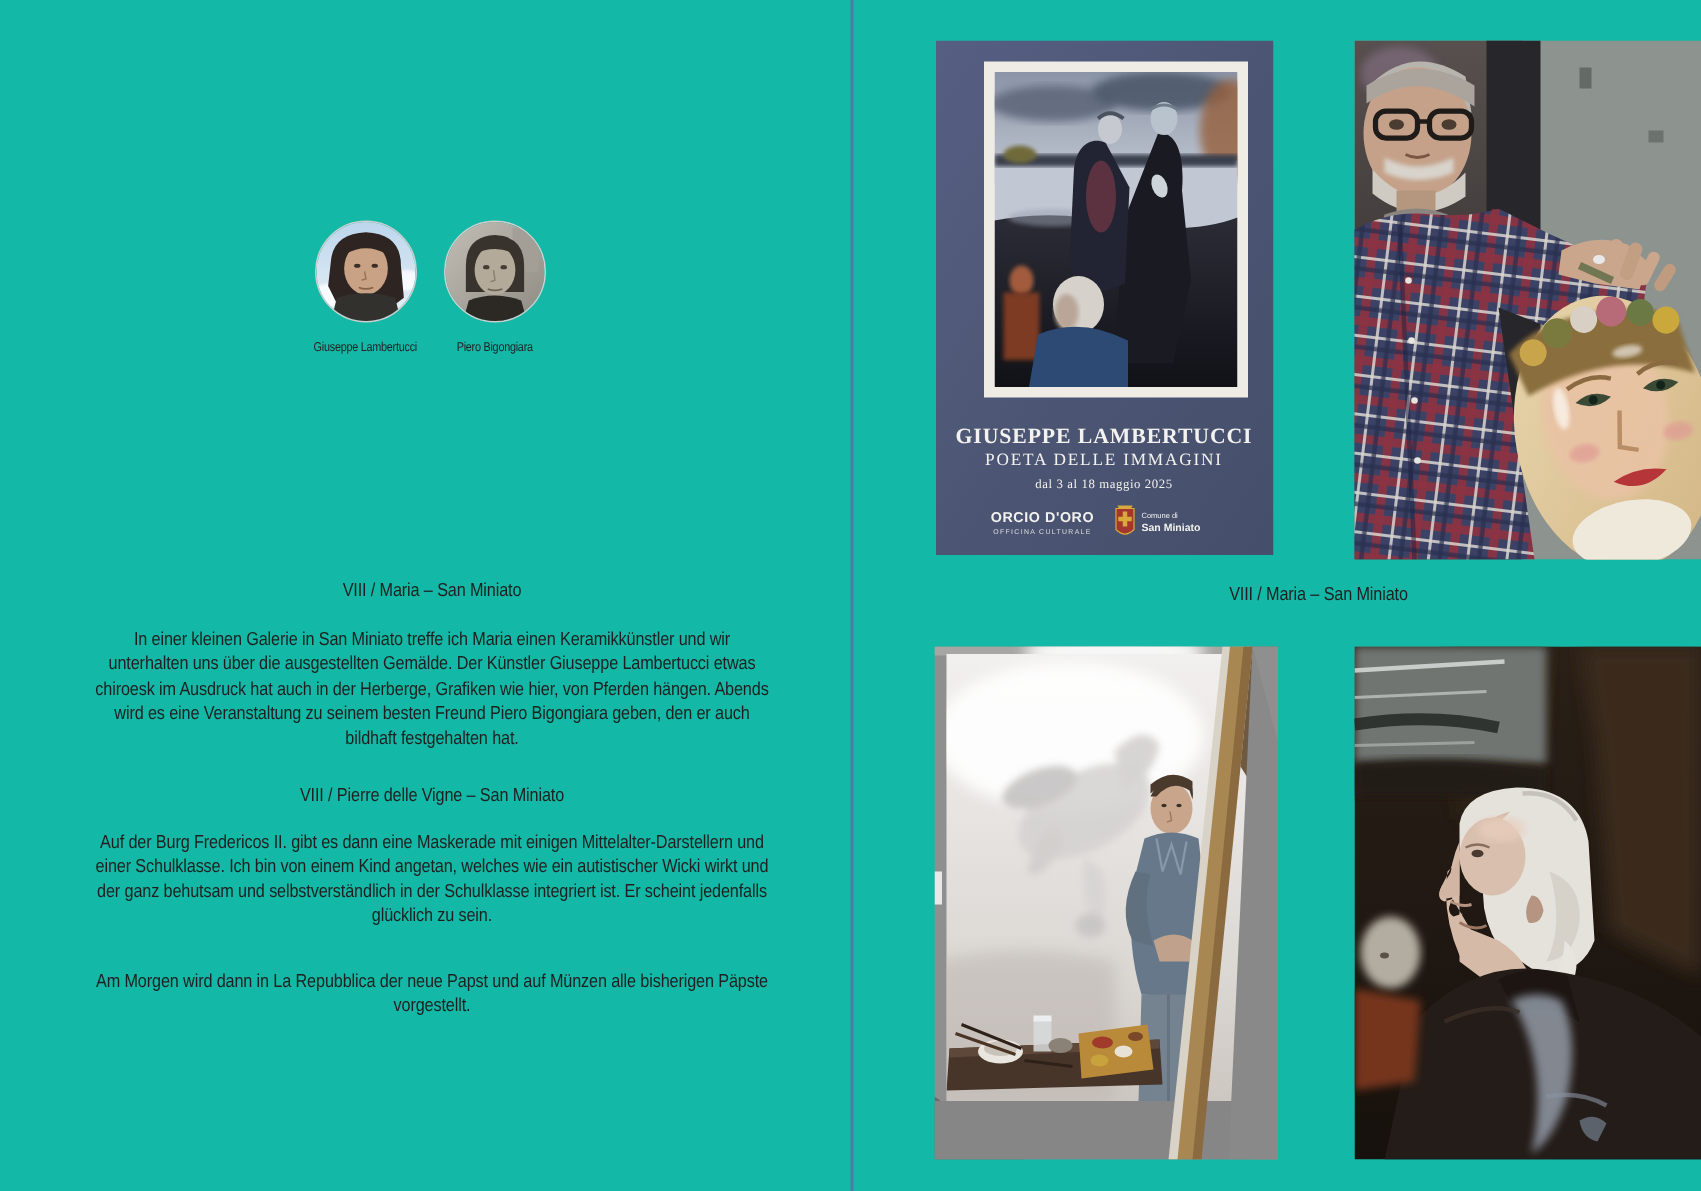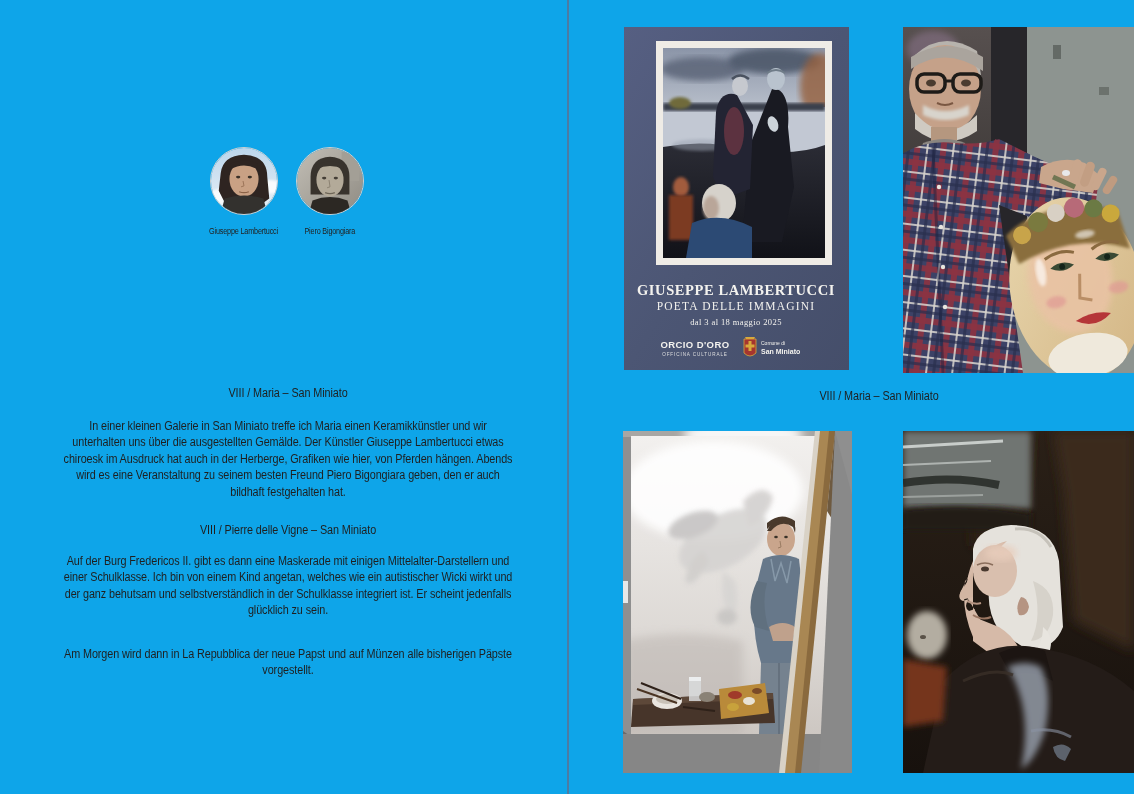--- a/index.html
+++ b/index.html
@@ -1,20 +1,20 @@
 <!DOCTYPE html>
 <html><head>
 <meta charset="utf-8">
 <style>
   html,body { margin:0; padding:0; }
   body {
     width:1134px; height:794px; background:#ffffff; overflow:hidden;
     font-family:"Liberation Sans", sans-serif; color:#1b1b1b;
   }
-  .spread { position:relative; width:1134px; height:794px; background:#0ea5e9; }
+  .spread { position:relative; width:1134px; height:794px; background:#14b8a6; }
   .divider { position:absolute; left:567px; top:0; width:2px; height:794px; background:#4d7ba3; }
 
   
   .portraits { position:absolute; left:157px; top:147px; width:260px; display:flex; justify-content:center; }
   .portrait { width:86px; display:flex; flex-direction:column; align-items:center; }
   .portrait .pframe { width:68px; height:68px; border-radius:50%; overflow:hidden; border:1px solid #cfcfcf; box-sizing:border-box; }
   .portrait .pframe svg { display:block; width:100%; height:100%; }
   .portrait .pname { margin-top:11px; font-size:8.5px; letter-spacing:-0.2px; transform:scaleX(0.85); white-space:nowrap; color:#222; }
 
   .textcol {

